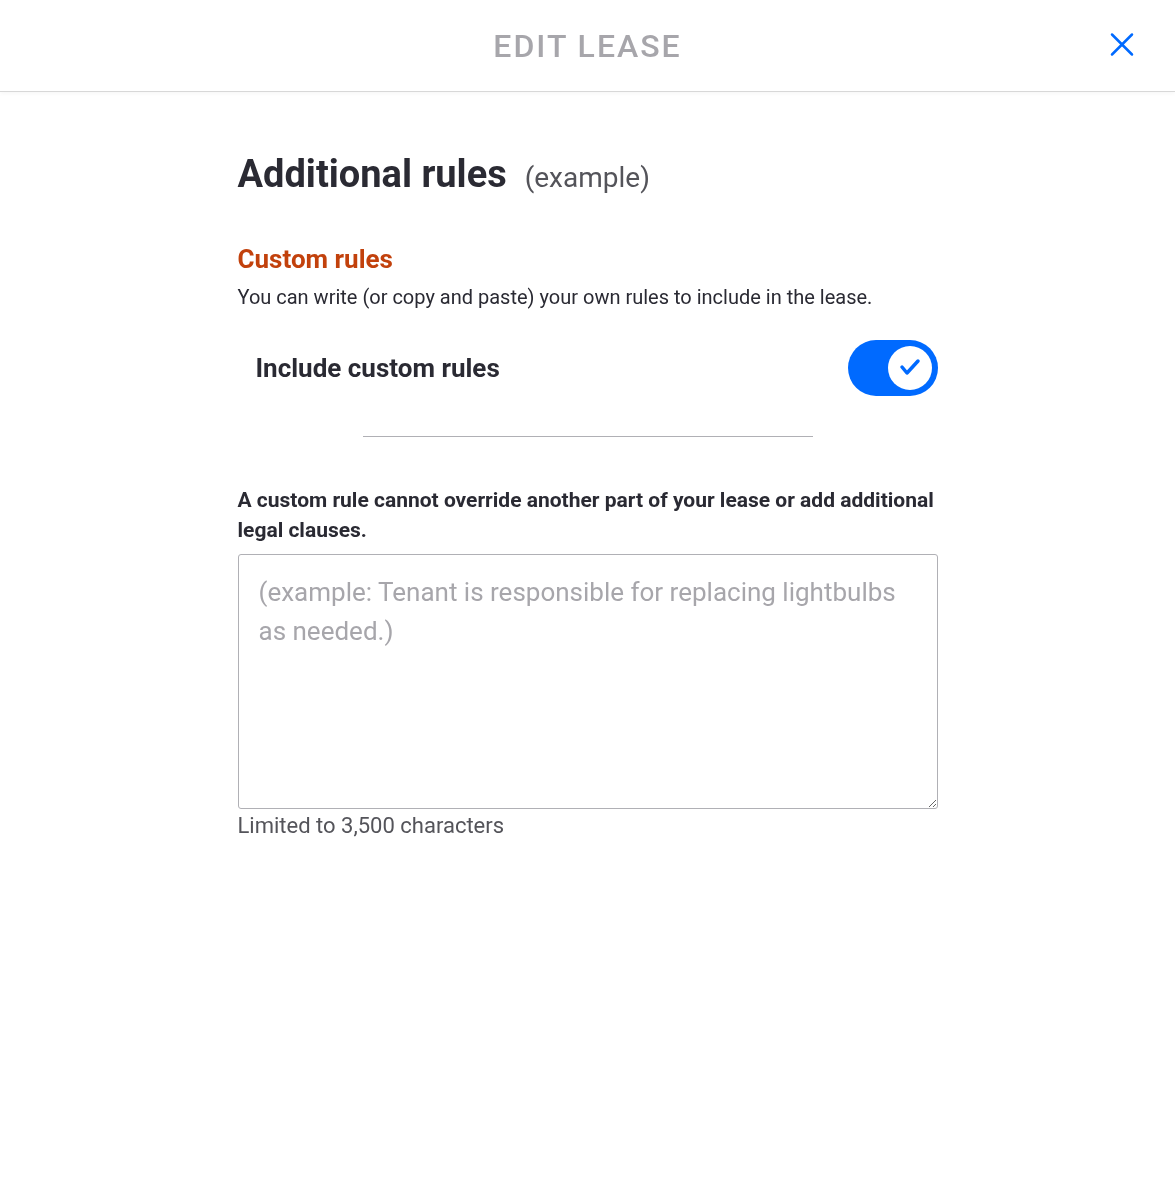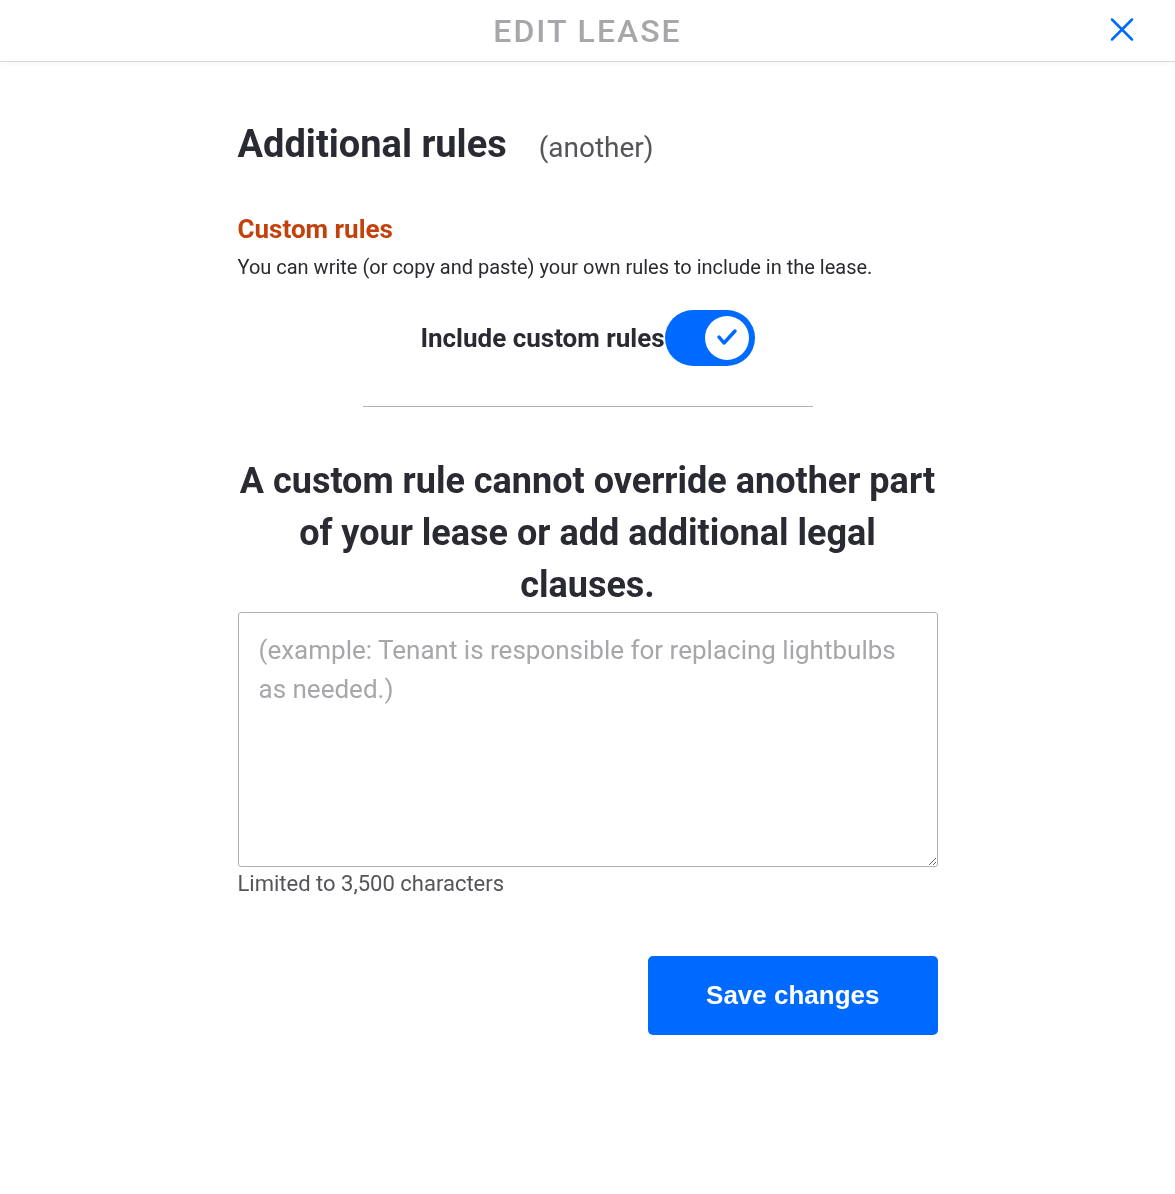--- a/index.html
+++ b/index.html
@@ -8,21 +8,21 @@
       padding: 0;
     }
     body {
       font-family: -apple-system, BlinkMacSystemFont, "Segoe UI", Roboto, "Helvetica Neue", Arial, sans-serif;
       background: #fff;
       color: #2a2a33;
       width: 1175px;
     }
     .modal-header {
       position: relative;
-      height: 62px;
+      height: 92px;
       border-bottom: 1px solid #d8d8d8;
       display: flex;
       align-items: center;
       justify-content: center;
       box-shadow: 0 2px 4px rgba(0,0,0,0.03);
     }
     .modal-title {
       font-size: 32px;
       font-weight: 500;
       letter-spacing: 2px;
@@ -46,21 +46,21 @@
       height: 30px;
     }
     .content {
       max-width: 700px;
       margin: 0 auto;
       padding: 60px 0 80px 0;
     }
     .section-heading {
       display: flex;
       align-items: baseline;
-      gap: 32px;
+      gap: 18px;
       margin-bottom: 48px;
     }
     .section-heading h1 {
       font-size: 38px;
       font-weight: 700;
       color: #2a2a33;
     }
     .section-heading .optional {
       font-size: 28px;
       font-weight: 400;
@@ -75,22 +75,23 @@
     .description {
       font-size: 20px;
       font-weight: 400;
       color: #2a2a33;
       line-height: 1.5;
       margin-bottom: 28px;
     }
     .toggle-row {
       display: flex;
       align-items: center;
-      justify-content: center;
+      justify-content: space-between;
       margin-bottom: 40px;
+      margin-left: 18px;
     }
     .toggle-label {
       font-size: 26px;
       font-weight: 700;
       color: #2a2a33;
     }
     .toggle {
       position: relative;
       width: 90px;
       height: 56px;
@@ -116,25 +117,25 @@
       width: 24px;
       height: 24px;
     }
     .divider {
       width: 450px;
       height: 1px;
       background: #b0b0b5;
       margin: 0 auto 48px auto;
     }
     .warning-text {
-      font-size: 36px;
+      font-size: 21px;
       font-weight: 700;
       color: #2a2a33;
       line-height: 1.45;
-      text-align: center;
+      margin-bottom: 8px;
     }
     .rules-textarea {
       width: 100%;
       height: 255px;
       padding: 18px 20px;
       font-size: 26px;
       font-family: inherit;
       color: #2a2a33;
       border: 1px solid #b0b0b5;
       border-radius: 3px;
@@ -176,21 +177,21 @@
         <line x1="20" y1="4" x2="4" y2="20"></line>
       </svg>
     </span>
   </button>
 </div>
 
 <div class="content">
 
   <div class="section-heading">
     <h1>Additional rules</h1>
-    <span class="optional">(another)</span>
+    <span class="optional">(example)</span>
   </div>
 
   <div class="subheading">Custom rules</div>
   <p class="description">You can write (or copy and paste) your own rules to include in the lease.</p>
 
   <div class="toggle-row">
     <div class="toggle-label">Include custom rules</div>
     <button class="toggle" aria-pressed="true">
       <span class="toggle-knob">
         <span>
@@ -203,17 +204,14 @@
   </div>
 
   <div class="divider"></div>
 
   <p class="warning-text">A custom rule cannot override another part of your lease or add additional legal clauses.</p>
 
   <textarea class="rules-textarea" placeholder="(example: Tenant is responsible for replacing lightbulbs as needed.)" style=""></textarea>
 
   <div class="char-limit">Limited to 3,500 characters</div>
 
-  <div class="button-row">
-    <button class="save-btn">Save changes</button>
-  </div>
 
 </div>
 
 </body></html>

